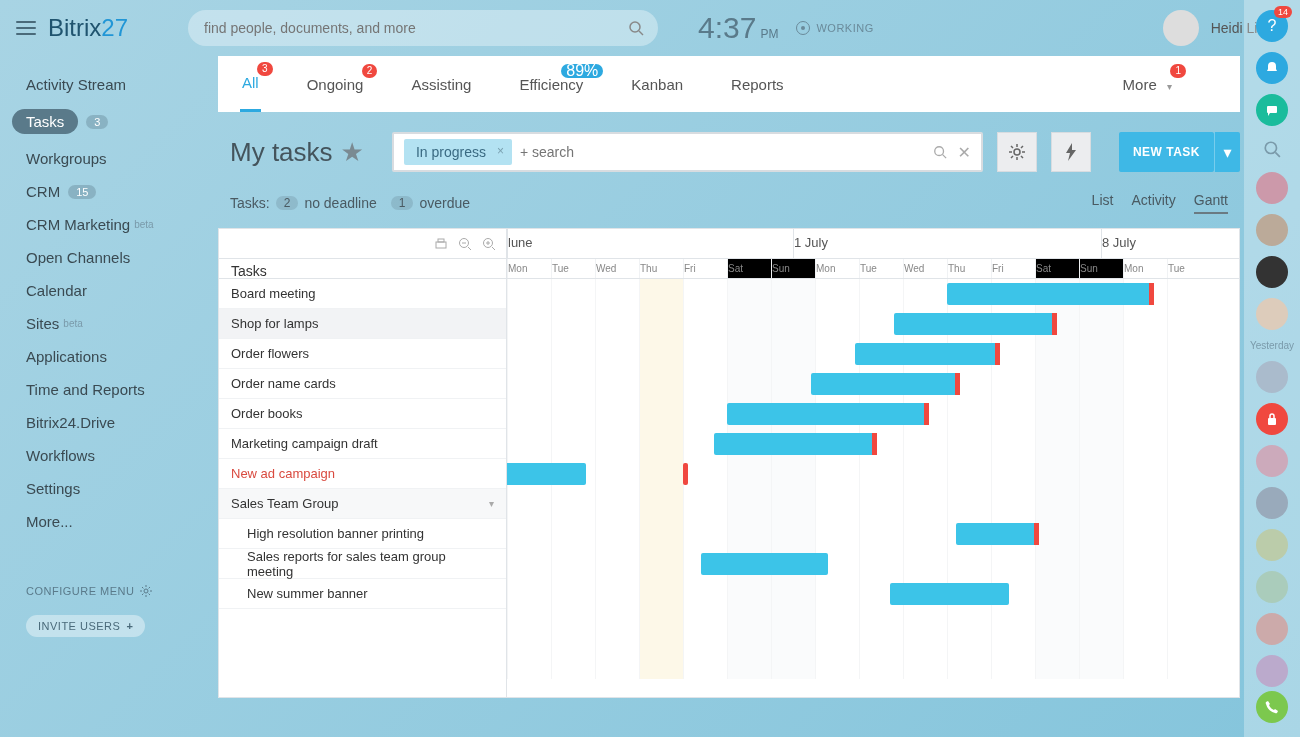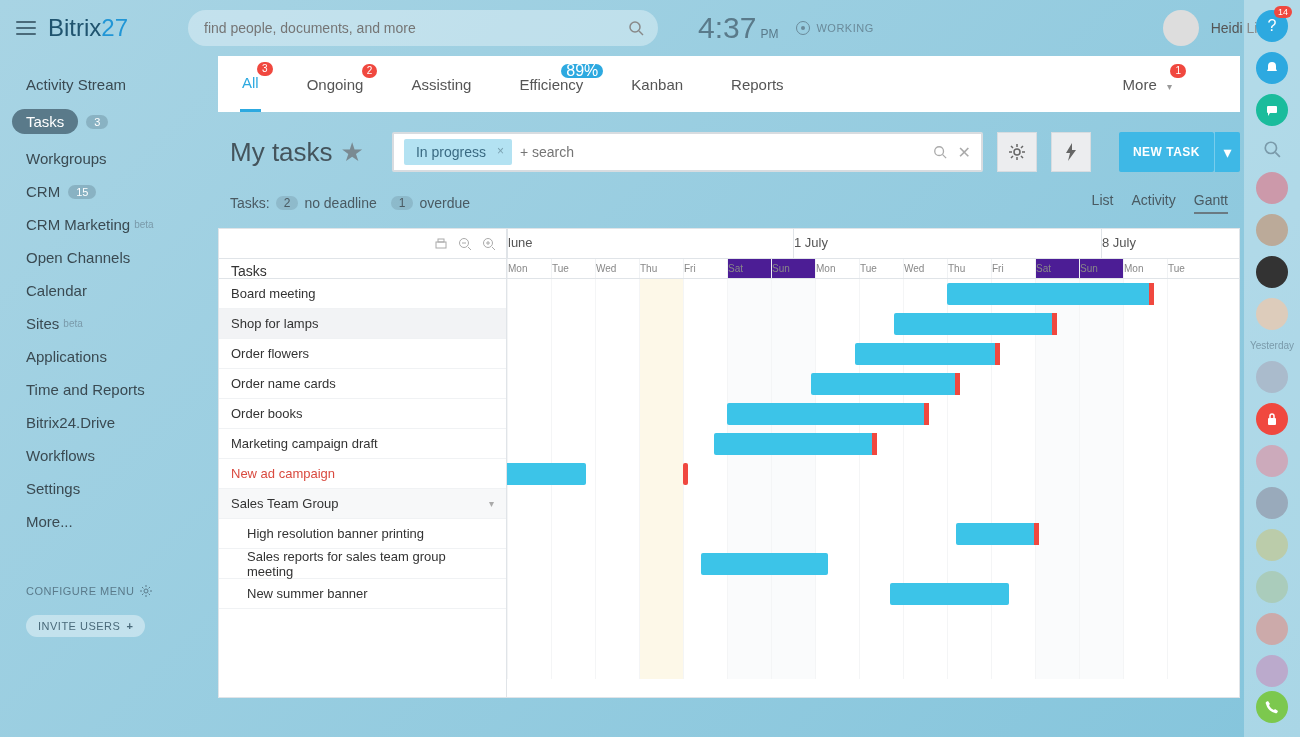--- a/index.html
+++ b/index.html
@@ -65,21 +65,21 @@
 .gantt-row.group { background: #f7f8f9; font-weight: 500; position: relative; }
 .gantt-row.group::after { content: "▾"; position: absolute; right: 12px; color: #aaa; font-size: 10px; }
 .gantt-row.red { color: #d94a3f; }
 .gantt-row.active { background: #f2f3f5; }
 .gantt-row.sub { padding-left: 28px; }
 .gantt-right { flex: 1; overflow: hidden; position: relative; }
 .month-row { height: 30px; display: flex; border-bottom: 1px solid #e0e4e8; font-size: 13px; color: #555; }
 .month-cell { flex: 0 0 308px; border-left: 1px solid #e0e4e8; padding: 6px 0; }
 .day-row { height: 20px; display: flex; border-bottom: 1px solid #e0e4e8; font-size: 10px; color: #888; }
 .day-cell { flex: 0 0 44px; text-align: left; border-left: 1px solid #f0f2f4; padding-top: 4px; }
-.day-cell.weekend { background: #4c1d95; }
+.day-cell.weekend { background: #000000; }
 .grid-body { position: relative; height: 400px; }
 .grid-col { position: absolute; top: 0; bottom: 0; width: 44px; border-left: 1px solid #f4f5f6; }
 .grid-col.weekend { background: #fafbfc; }
 .grid-col.today { background: #fdf8e8; }
 .bar-row { position: absolute; height: 30px; width: 100%; }
 .bar { position: absolute; height: 22px; top: 4px; border-radius: 2px; }
 .bar.blue { background: #3cc4e8; }
 .bar .redcap { position: absolute; right: 0; top: 0; bottom: 0; width: 5px; background: #f0483f; }
 .right-rail { position: absolute; right: 0; top: 0; width: 56px; height: 100%; background: rgba(255,255,255,0.3); display: flex; flex-direction: column; align-items: center; padding-top: 10px; gap: 10px; }
 .rail-btn { width: 32px; height: 32px; border-radius: 50%; display: flex; align-items: center; justify-content: center; color: #fff; font-size: 16px; position: relative; }

